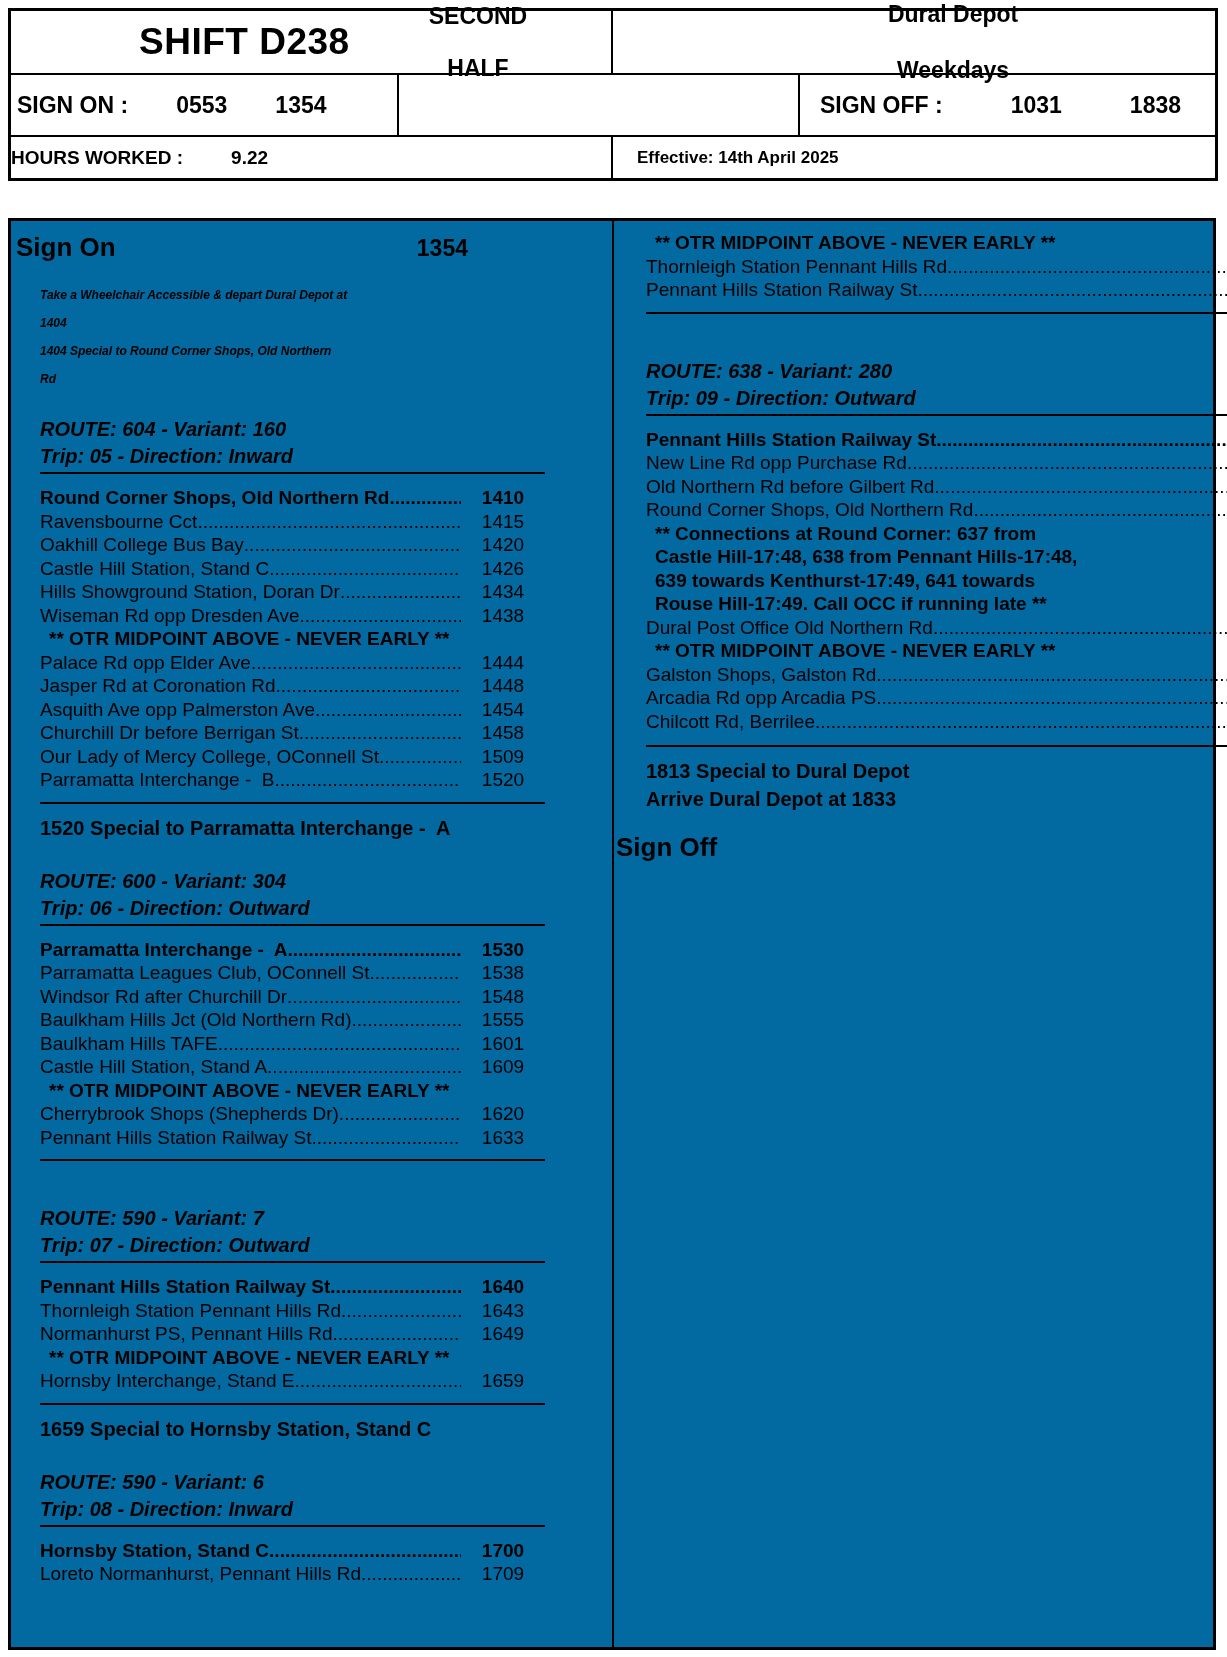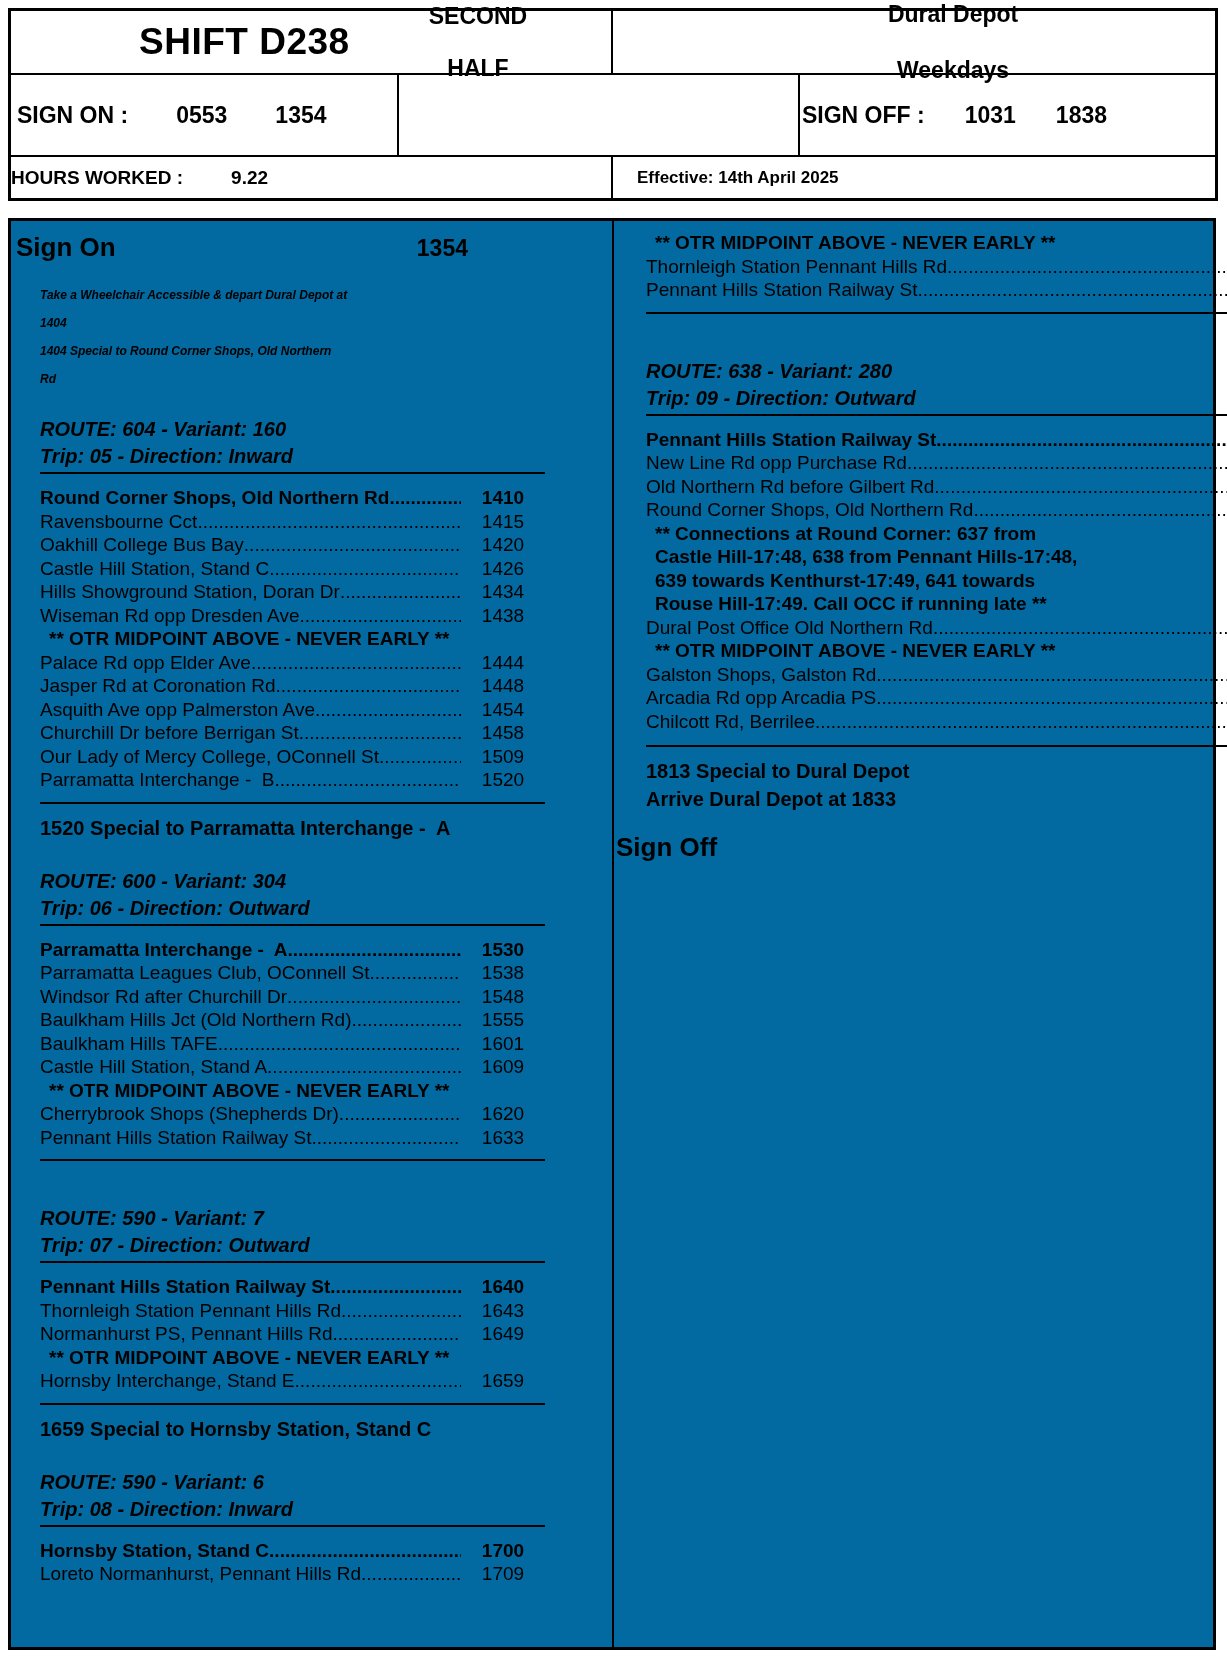--- a/index.html
+++ b/index.html
@@ -4,31 +4,31 @@
 <style>
   html,body{margin:0;padding:0;}
   body{
     width:1227px;height:1657px;background:#ffffff;color:#000;
     font-family:"Liberation Sans",sans-serif;position:relative;overflow:hidden;
   }
   
   .hdr{position:absolute;left:8px;top:8px;width:1210px;border:3px solid #000;box-sizing:border-box;background:#fff;}
   .hrow{display:flex;box-sizing:border-box;}
   .hrow1{height:64px;border-bottom:2px solid #000;gap:27px;}
-  .hrow2{height:82px;border-bottom:2px solid #000;}
+  .hrow2{height:62px;border-bottom:2px solid #000;}
   .hrow3{height:41px;}
   .hc{box-sizing:border-box;display:flex;align-items:center;}
   .hc-title{width:602px;border-right:2px solid #000;padding-left:128px;gap:28px;}
   .shift{font-size:37px;font-weight:bold;letter-spacing:.5px;white-space:pre;}
   .half{font-size:23px;font-weight:bold;line-height:26px;text-align:center;white-space:pre;}
   .hc-depot{flex:1;justify-content:center;}
   .depot{font-size:23px;font-weight:bold;line-height:28px;text-align:center;white-space:pre;}
   .hc-signon{width:388px;border-right:2px solid #000;padding-left:6px;gap:48px;font-size:23px;font-weight:bold;}
   .hc-mid{width:401px;border-right:2px solid #000;}
-  .hc-signoff{flex:1;padding-left:2px;gap:40px;font-size:23px;font-weight:bold;text-align:right;}
+  .hc-signoff{flex:1;padding-left:20px;gap:68px;font-size:23px;font-weight:bold;text-align:right;}
   .hc-hours{width:602px;border-right:2px solid #000;gap:48px;font-size:19px;font-weight:bold;}
   .hc-eff{flex:1;padding-left:24px;font-size:17px;font-weight:bold;}
   
   .main{position:absolute;left:8px;top:218px;width:1208px;height:1432px;border:3px solid #000;
         box-sizing:border-box;display:flex;background:#0369a1;}
   .col{box-sizing:border-box;}
   .col-l{width:603px;border-right:2px solid #000;padding:8px 67px 0 29px;}
   .col-r{flex:1;padding:8px 57px 0 32px;}
   .sec{display:flex;align-items:baseline;}
   .sec-l{flex:1;font-size:26px;font-weight:bold;line-height:36px;white-space:pre;}

